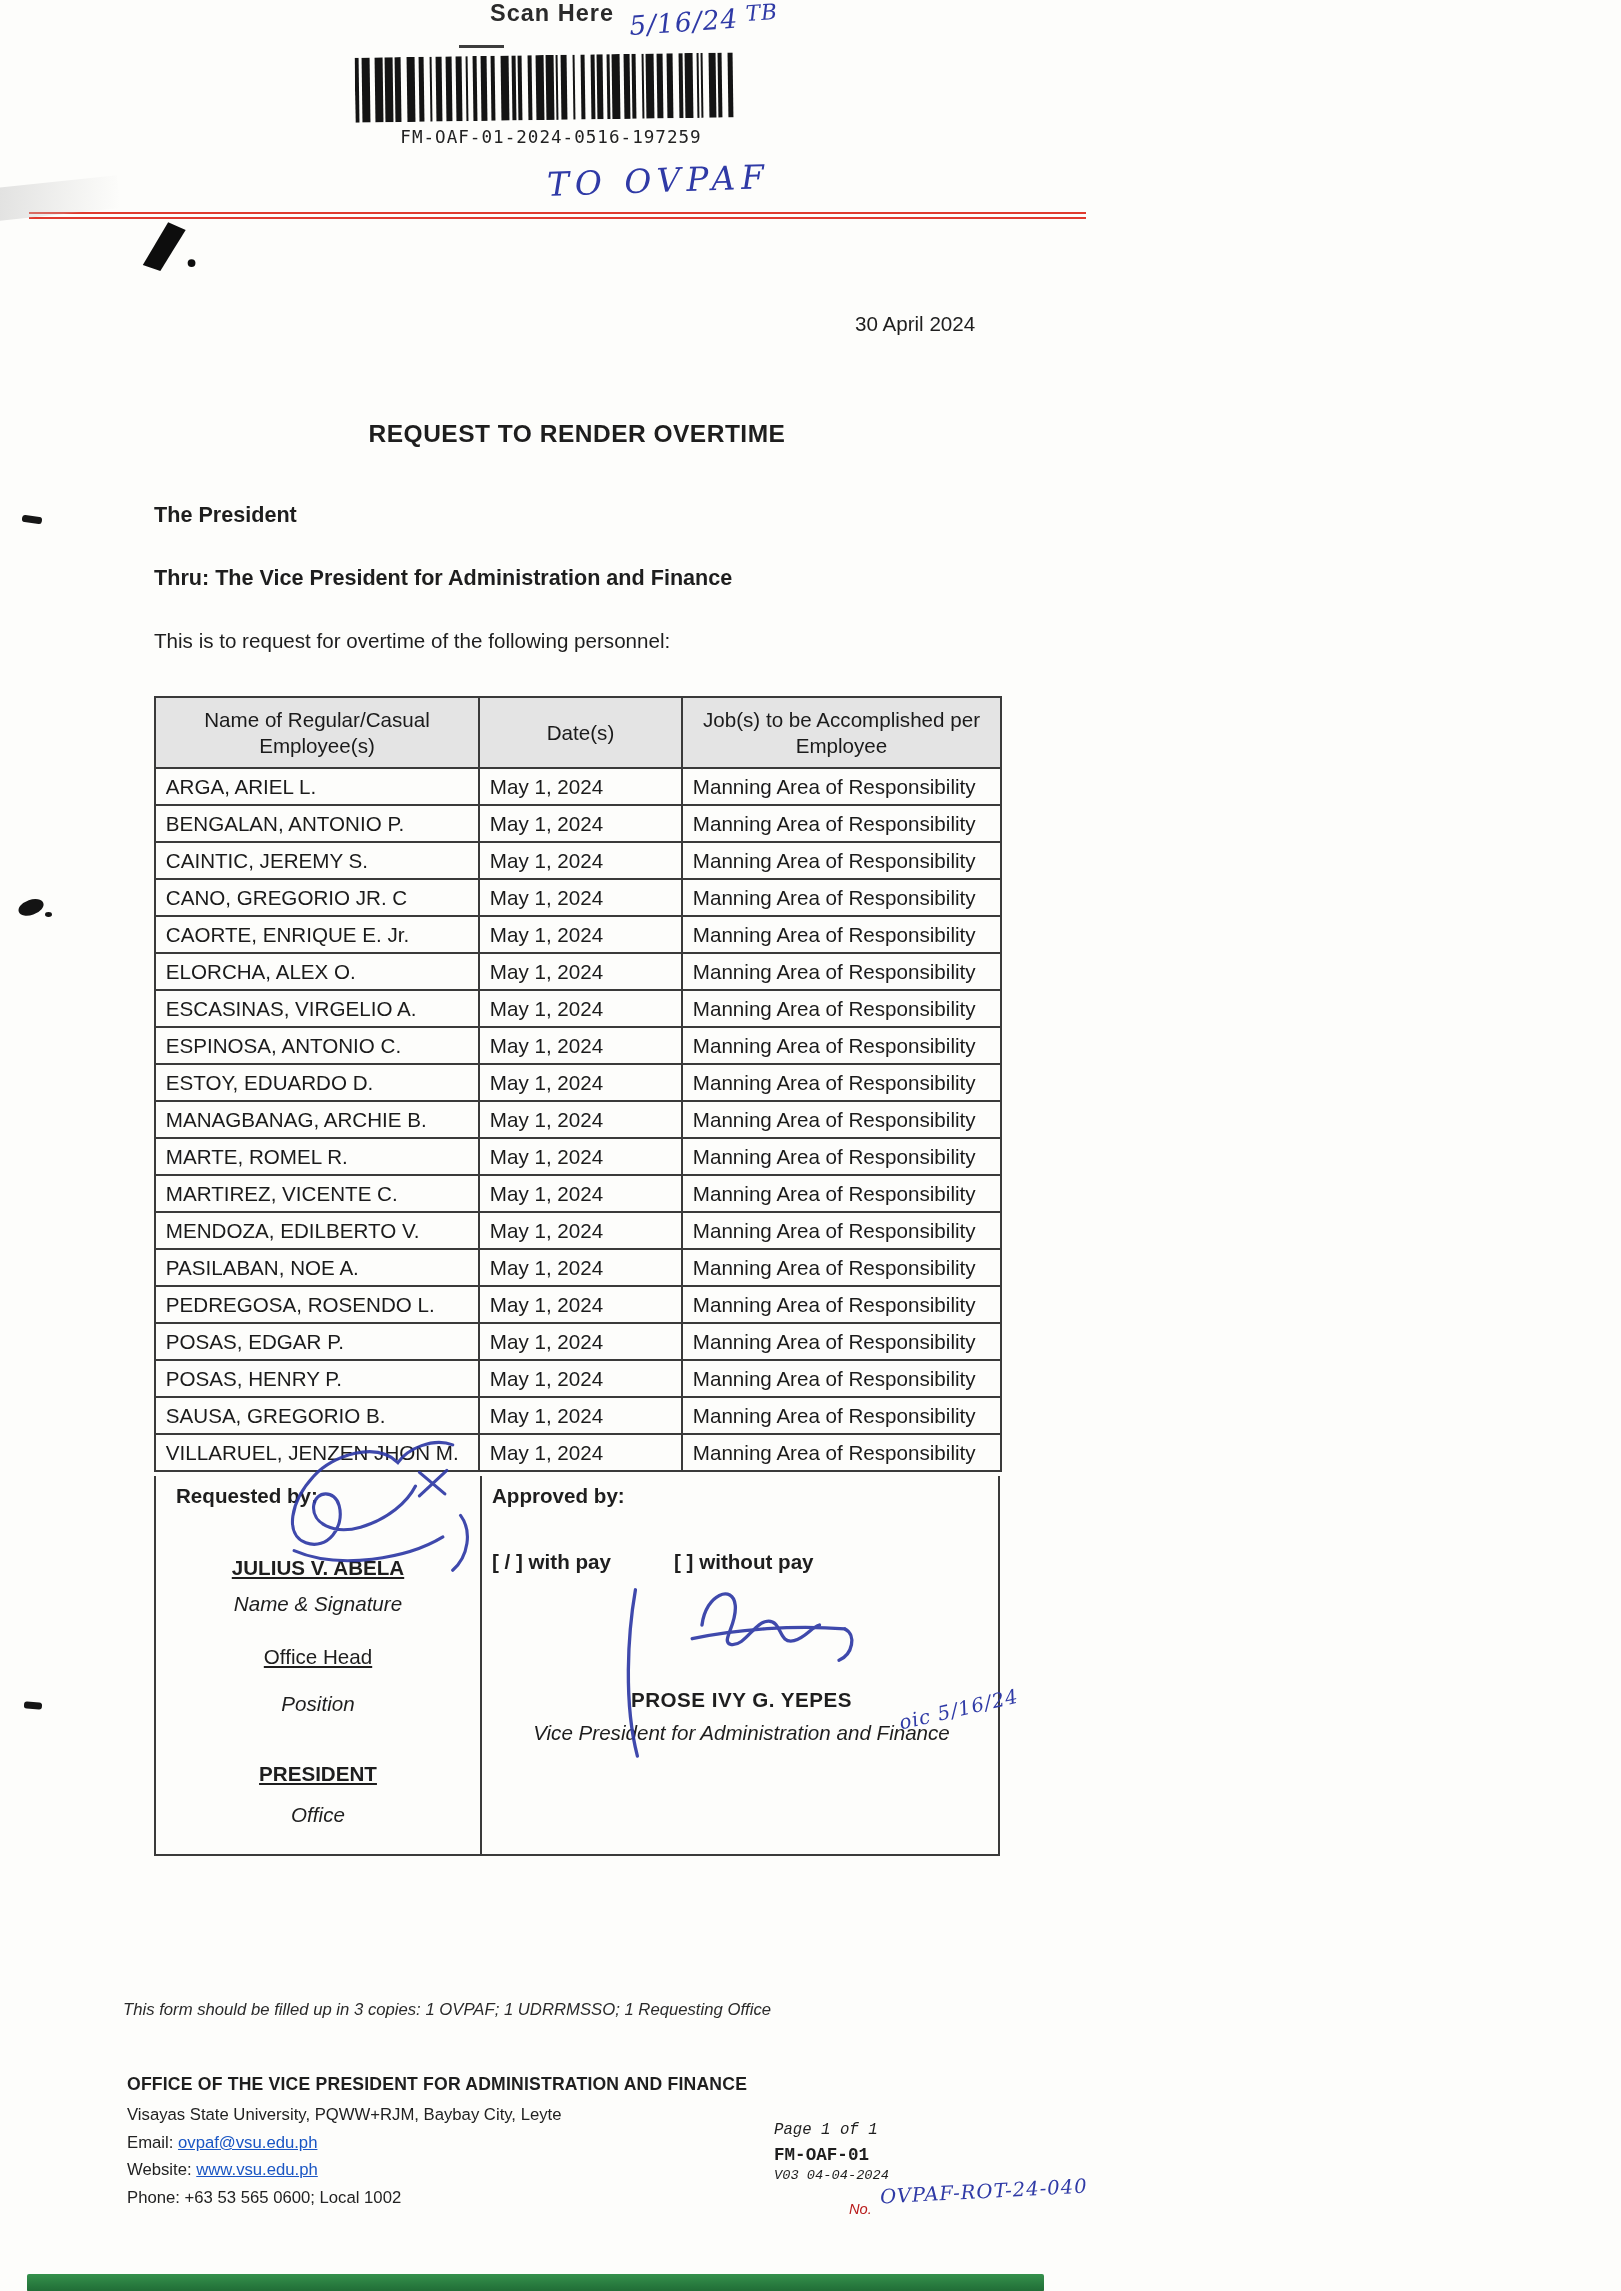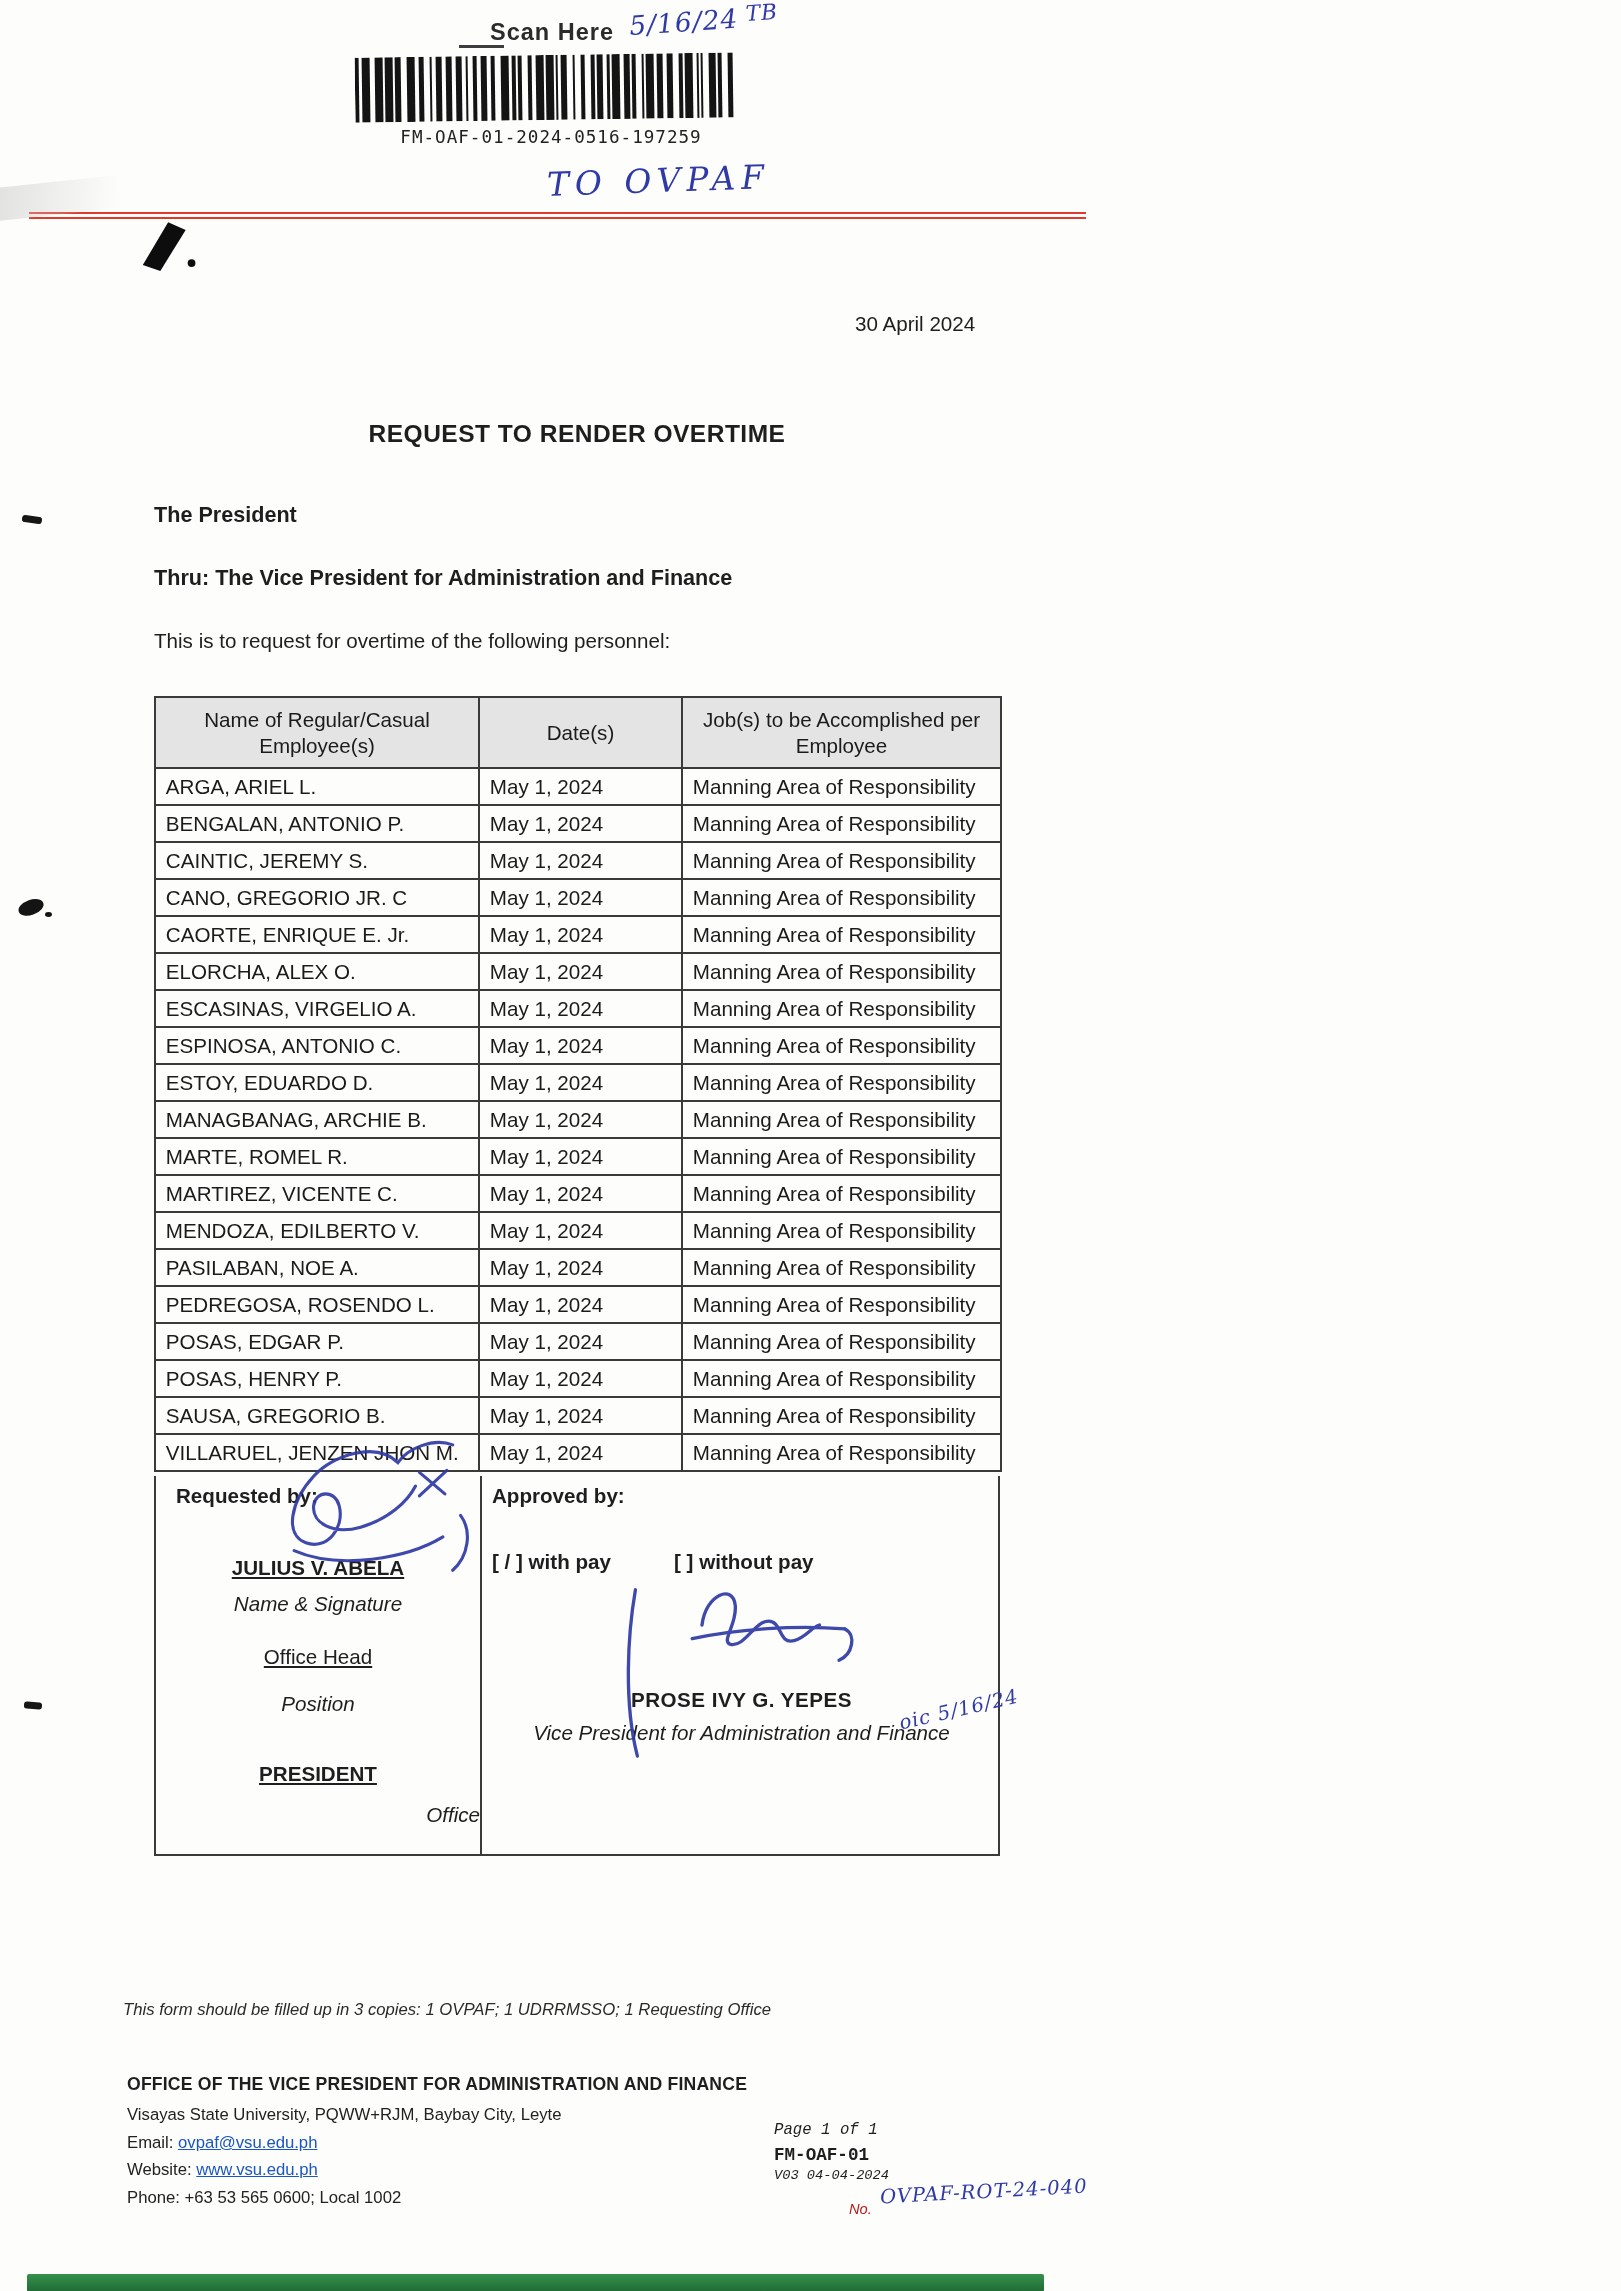--- a/index.html
+++ b/index.html
@@ -11,21 +11,21 @@
   .abs { position:absolute; }
 
   
   .hw {
     color:var(--ink-blue,#2f3aa6);
     font-family:"DejaVu Serif", serif;
     font-style:italic; letter-spacing:1px;
   }
 
   
-  .scanhere { left:490px; top:19px; width:196px; font-size:23.5px; font-weight:600; color:#2b2b2b; letter-spacing:1px; }
+  .scanhere { left:490px; top:0; width:196px; font-size:23.5px; font-weight:600; color:#2b2b2b; letter-spacing:1px; }
   .scanhere-rule { left:459px; top:45px; width:45px; height:2.9px; background:#3d3d3d; }
   .hw-date { left:629px; top:3.9px; font-size:26.5px; transform:rotate(-4deg); }
   .hw-date .init { font-size:21.6px; vertical-align:5.9px; margin-left:7.8px; }
   .barcode { left:355px; top:55px; width:390px; height:65px; transform:rotate(-0.8deg); white-space:nowrap; overflow:hidden; }
   .barcode i { display:inline-block; height:100%; background:#141414; vertical-align:top; }
   .barcode-text { left:343px; top:127px; width:416px; text-align:center; font-family:"DejaVu Sans Mono", monospace; font-size:17.6px; letter-spacing:1px; color:#222; }
   .routing { left:547px; top:161px; font-size:33px; letter-spacing:5.9px; transform:rotate(-2deg); }
   .redline { left:29px; top:212px; width:1057px; height:2.9px; border-top:2.9px solid var(--rule-red,#e03a2e); border-bottom:2px solid var(--rule-red,#e03a2e); }
 
   
@@ -51,21 +51,21 @@
 
   
   .sigbox { position:absolute; left:154px; top:1476px; width:846px; height:380px; border:2px solid var(--border-dark,#3a3a3a); border-top:none; box-sizing:border-box; font-size:20.6px; }
   .sigbox .divider { position:absolute; left:324px; top:0; bottom:0; width:2px; background:var(--border-dark,#3a3a3a); }
   .sig-left-label { left:20px; top:7.8px; font-weight:bold; }
   .sig-left-name { left:0; top:80px; width:324px; text-align:center; font-weight:bold; text-decoration:underline; }
   .sig-left-cap1 { left:0; top:116px; width:324px; text-align:center; font-style:italic; }
   .sig-left-pos  { left:0; top:169px; width:324px; text-align:center; text-decoration:underline; }
   .sig-left-cap2 { left:0; top:216px; width:324px; text-align:center; font-style:italic; }
   .sig-left-off  { left:0; top:286px; width:324px; text-align:center; font-weight:bold; text-decoration:underline; }
-  .sig-left-cap3 { left:0; top:327px; width:324px; text-align:right; font-style:italic; }
+  .sig-left-cap3 { left:0; top:327px; width:324px; text-align:center; font-style:italic; }
   .sig-right-label { left:336px; top:7.8px; font-weight:bold; }
   .sig-pay { left:336px; top:74px; font-weight:bold; }
   .sig-pay .gap { display:inline-block; width:63px; }
   .sig-right-name { left:326px; top:212px; width:519px; text-align:center; font-weight:bold; letter-spacing:0.5px; }
   .sig-right-cap  { left:326px; top:245px; width:519px; text-align:center; font-style:italic; }
   .sig-ink { position:absolute; pointer-events:none; }
   .oic-note { left:898px; top:1698px; font-size:19.6px; transform:rotate(-13deg); white-space:nowrap; }
 
   
   .copies-note { left:123px; top:2000px; font-size:16.7px; font-style:italic; color:#2a2a2a; }

